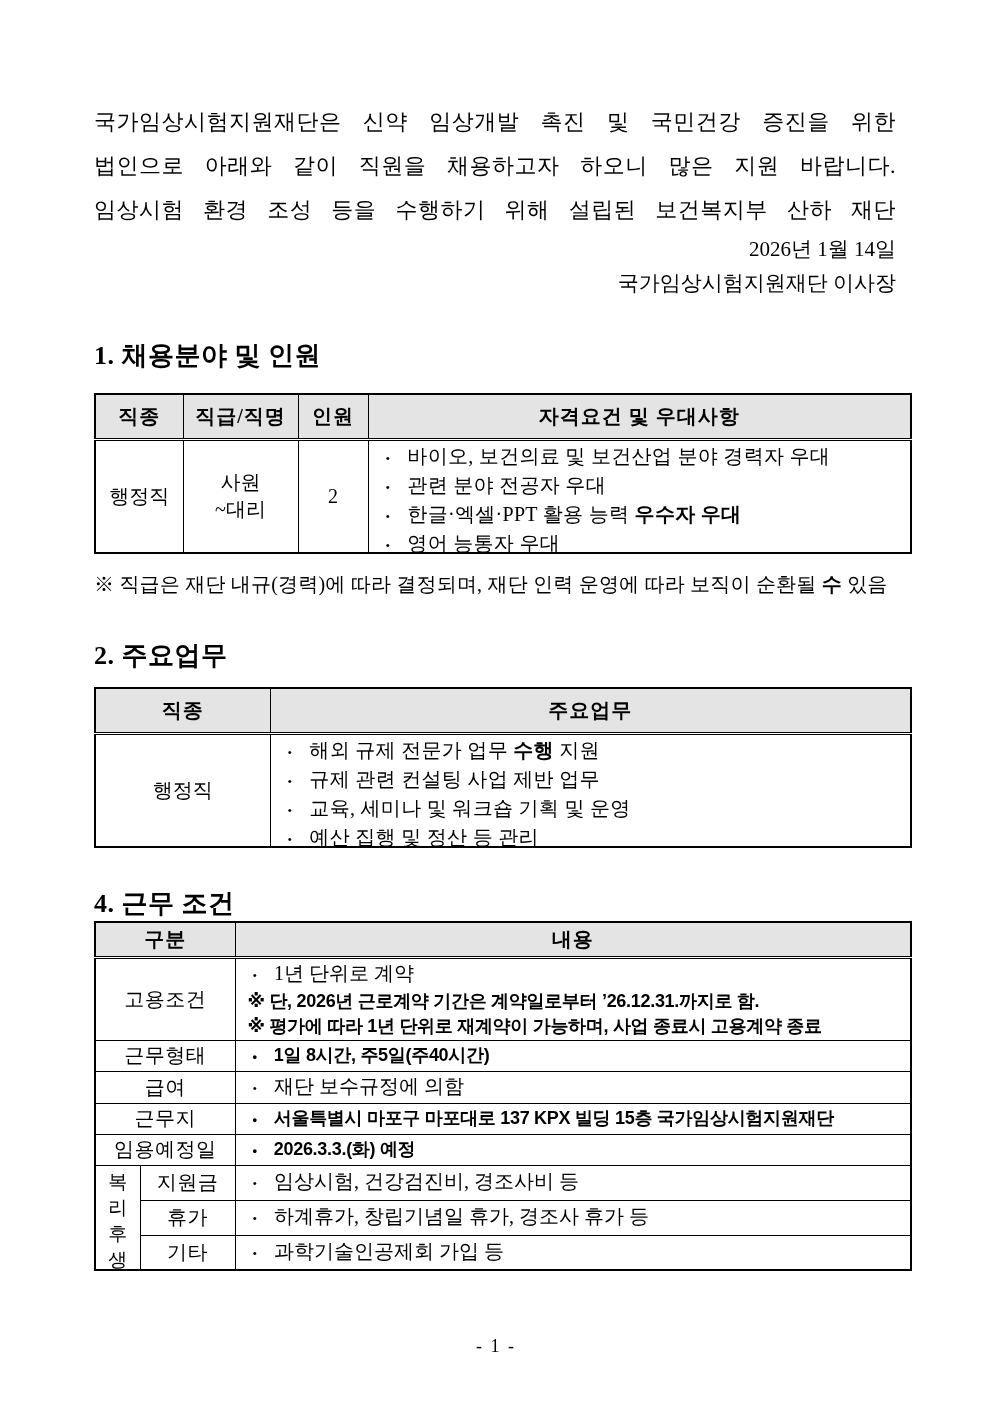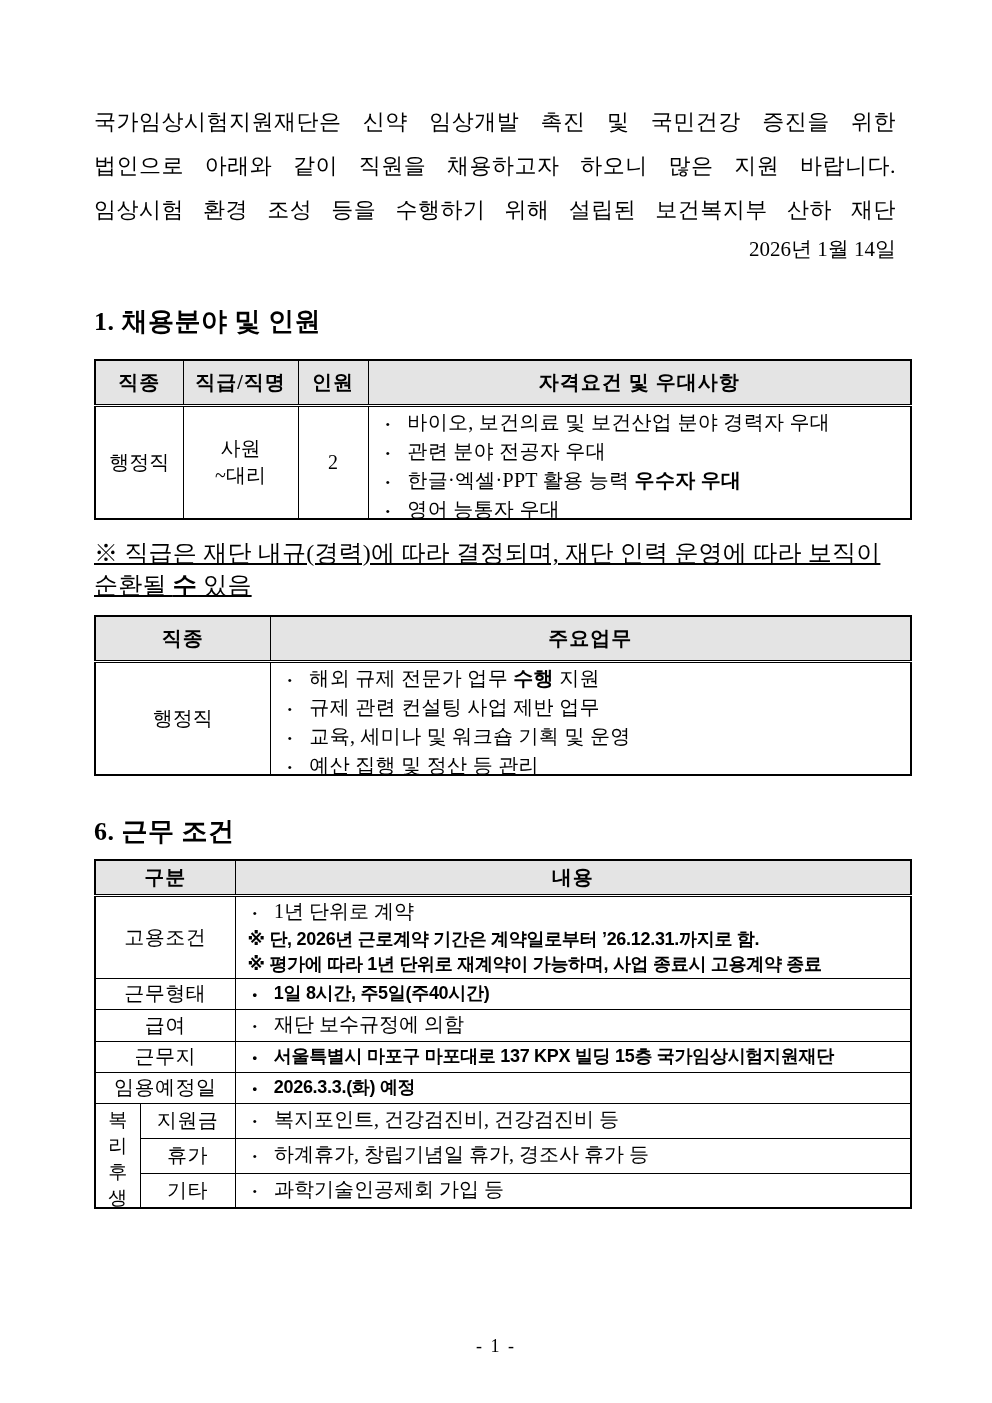--- a/index.html
+++ b/index.html
@@ -19,32 +19,32 @@
   .mt-s2{margin-top:40px;}
   .mt-s3{margin-top:38px;}
 
   
   table.doc-table{border-collapse:collapse;width:818px;table-layout:fixed;border:2px solid #000;}
   .doc-table th{background:#e4e4e4;border:1px solid #000;border-bottom:3px double #000;
     font-size:20px;font-weight:bold;letter-spacing:1px;padding:0;}
   .doc-table td{border:1px solid #000;font-size:20px;padding:0;vertical-align:middle;}
   .t1{margin-top:20px;}
   .t2{margin-top:14px;}
-  .t3{margin-top:10px;}
+  .t3{}
   .hrow{height:45px;}
   .hrow3{height:35px;}
   .center{text-align:center;}
   .brow{height:114px;}
 
   .bullets-wrap{display:flex;flex-direction:column;justify-content:space-around;height:106px;padding:2px 4px 2px 8px;}
   .bl{display:flex;align-items:baseline;line-height:26px;letter-spacing:.3px;}
   .blt{flex:0 0 auto;margin:0 17px 0 9px;font-size:13px;}
   .b{font-weight:bold;}
 
-  .note{margin-top:17px;font-size:24px;letter-spacing:.2px;text-decoration:underline;}
+  .note{margin-top:17px;font-size:20px;letter-spacing:.2px;}
 
   
   .t3 td{font-size:20px;}
   .t3 .label{text-align:center;letter-spacing:.5px;}
   .t3 .content{padding:1px 4px 1px 8px;}
   .r-emp{height:79px;}
   .r-sm{height:30px;}
   .r-wf{height:35px;}
   .gothic{font-family:"Liberation Sans","DejaVu Sans",sans-serif;font-size:18px;letter-spacing:-.3px;font-weight:bold;}
   .cline{display:flex;align-items:baseline;line-height:26px;}
@@ -59,20 +59,21 @@
 <div class="page">
 
   <div class="intro">
     <div class="jline">국가임상시험지원재단은 신약 임상개발 촉진 및 국민건강 증진을 위한</div>
     <div class="jline">법인으로 아래와 같이 직원을 채용하고자 하오니 많은 지원 바랍니다.</div>
     <div class="jline">임상시험 환경 조성 등을 수행하기 위해 설립된 보건복지부 산하 재단</div>
   </div>
 
   <div class="dateline">
     <div>2026년 1월 14일</div>
+    <div>국가임상시험지원재단 이사장</div>
   </div>
 
   <div class="sec-title mt-s1">1. 채용분야 및 인원</div>
 
   <table class="doc-table t1">
     <colgroup>
         <col style="width:88px">
         <col style="width:115px">
         <col style="width:70px">
         <col>
@@ -110,20 +111,21 @@
                 <span><span>영어 능통자 우대</span><span class="b"></span><span></span></span>
               </div>
         </div>
       </td>
     </tr>
   </tbody>
     </table>
 
   <div class="note"><span>※ 직급은 재단 내규(경력)에 따라 결정되며, 재단 인력 운영에 따라 보직이 순환될 </span><span class="b">수</span><span> 있음</span></div>
 
+  <div class="sec-title mt-s2">2. 주요업무</div>
 
   <table class="doc-table t2">
     <colgroup>
         <col style="width:175px">
         <col>
       </colgroup>
     <tbody>
         <tr class="hrow">
       <th>직종</th>
       <th>주요업무</th>
@@ -147,21 +149,21 @@
           <div class="bl">
                 <span class="blt">•</span>
                 <span><span>예산 집행 및 정산 등 관리</span><span class="b"></span><span></span></span>
               </div>
         </div>
       </td>
     </tr>
   </tbody>
     </table>
 
-  <div class="sec-title mt-s3">6. 근무 조건</div>
+  <div class="sec-title mt-s3">4. 근무 조건</div>
 
   <table class="doc-table t3">
     <colgroup>
         <col style="width:45px">
         <col style="width:95px">
         <col>
       </colgroup>
     <tbody>
         <tr class="hrow3">
       <th colspan="2">구분</th>
@@ -220,21 +222,21 @@
           <div>복</div>
           <div>리</div>
           <div>후</div>
           <div>생</div>
         </div>
       </td>
       <td class="label">지원금</td>
       <td class="content">
         <div class="cline">
               <span class="blt">•</span>
-              <span>복지포인트, 건강검진비, 건강검진비 등</span>
+              <span>임상시험, 건강검진비, 경조사비 등</span>
             </div>
       </td>
     </tr>
     <tr class="r-wf">
       <td class="label">휴가</td>
       <td class="content">
         <div class="cline">
               <span class="blt">•</span>
               <span>하계휴가, 창립기념일 휴가, 경조사 휴가 등</span>
             </div>

